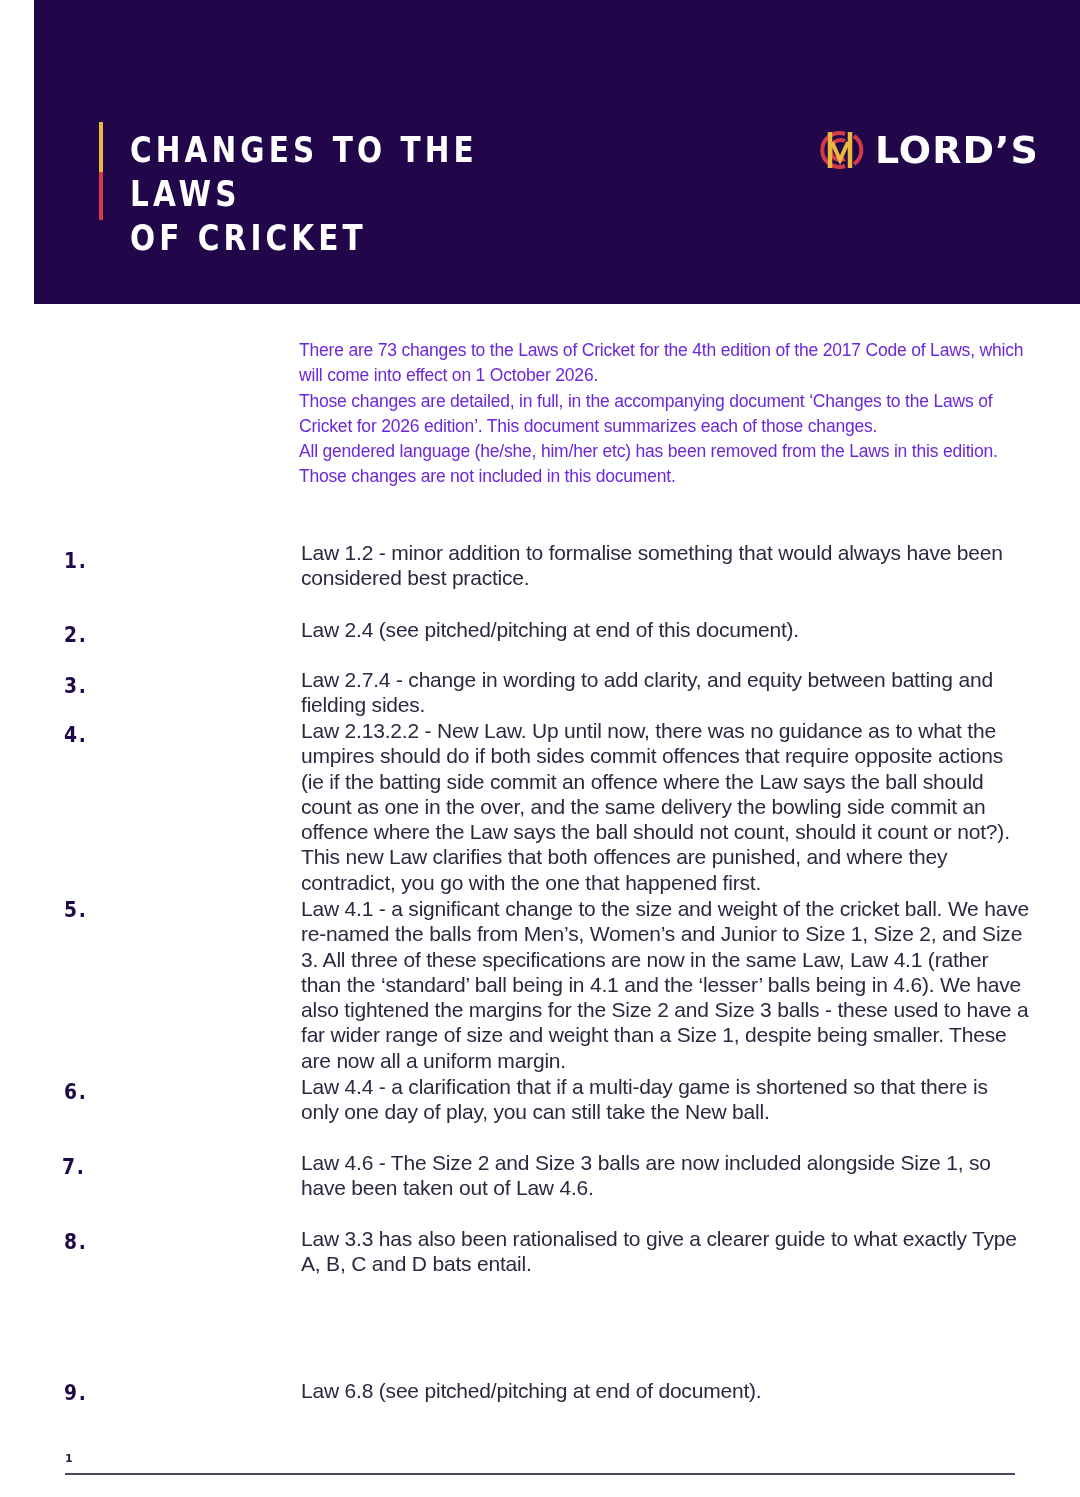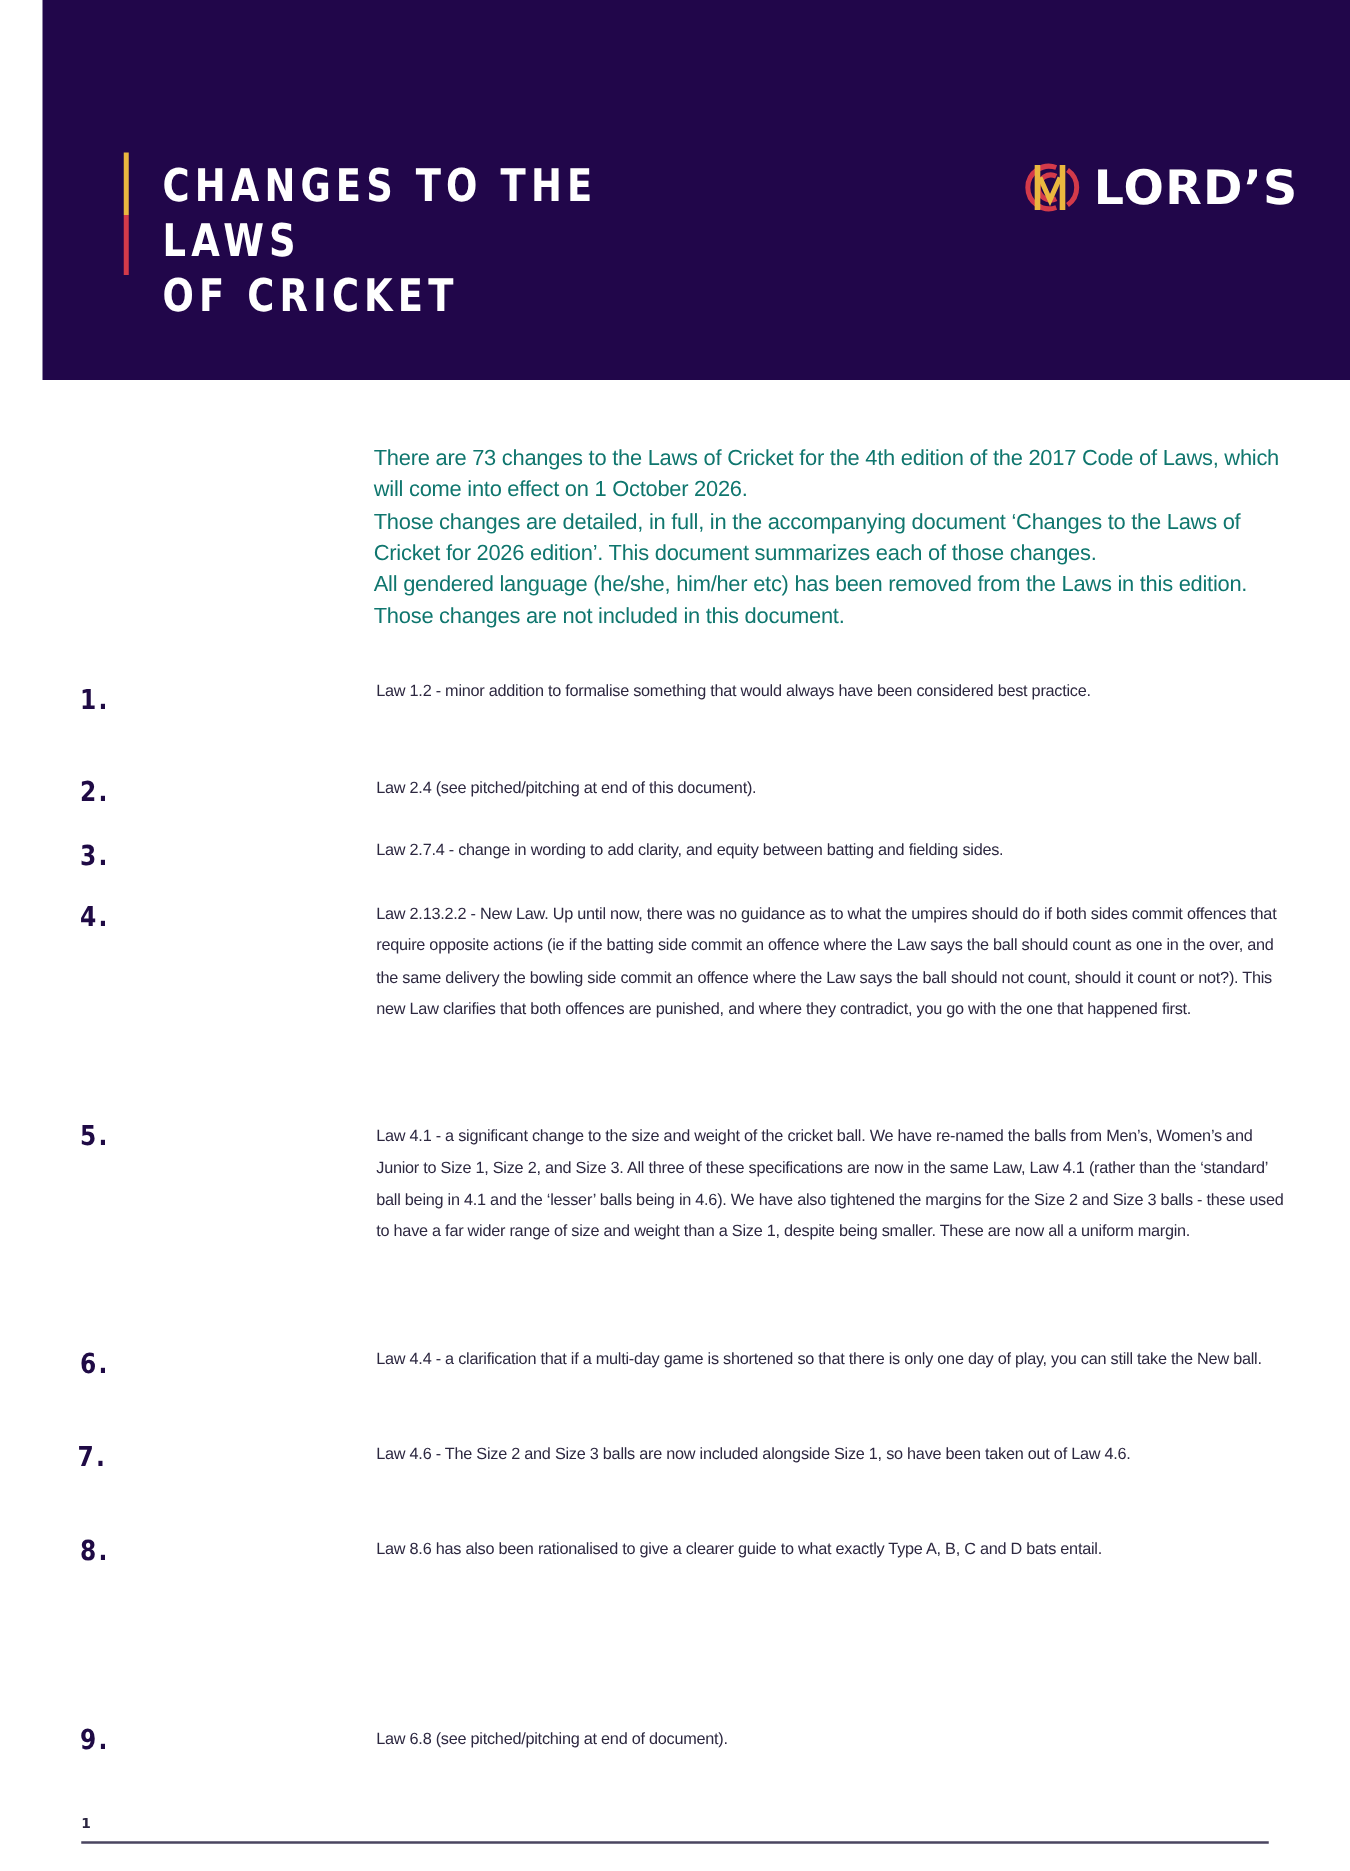--- a/index.html
+++ b/index.html
@@ -29,36 +29,35 @@
       display: flex; align-items: center; text-align: right;
     }
     .logo svg { display: block; }
     .logo-text {
       margin-left: 10px; font-family: "DejaVu Sans", sans-serif; font-weight: bold;
       font-size: 38px; color: #ffffff; letter-spacing: 1px; line-height: 44px;
     }
 
     .intro {
       position: absolute; left: 299px; top: 338px; width: 730px;
-      font-size: 17.5px; line-height: 25.3px; color: #0f766e;
+      font-size: 17.5px; line-height: 25.3px; color: #6d28d9;
       letter-spacing: -0.2px;
-      margin-top: 16px;
     }
     .intro p { margin: 0; }
 
     .item { position: absolute; left: 0; width: 1080px; }
     .item-num {
       position: absolute; left: 64px;
       font-family: "DejaVu Sans", sans-serif; font-weight: bold;
       font-size: 22px; color: #1f0a45; letter-spacing: 2px;
       transform: scaleX(0.85); transform-origin: left top;
     }
     .item-text {
       position: absolute; left: 301px; width: 730px;
-      font-size: 13px; line-height: 25.3px; color: #2d2840;
+      font-size: 21px; line-height: 25.3px; color: #2d2840;
       letter-spacing: -0.2px;
     }
     .item-text p { margin: 0; }
 
     .footer-page {
       position: absolute; left: 65px; top: 1452px;
       font-family: "DejaVu Sans", sans-serif; font-size: 11px; font-weight: bold; color: #2a2540;
     }
     .footer-org {
       position: absolute; right: 65px; top: 1504px;
@@ -147,21 +146,21 @@
 <div class="item" style="top:1150px">
   <div class="item-num" style="top:4px;left:62px">7.</div>
   <div class="item-text">
     <p>Law 4.6 - The Size 2 and Size 3 balls are now included alongside Size 1, so have been taken out of Law 4.6.</p>
   </div>
 </div>
 
 <div class="item" style="top:1226px">
   <div class="item-num" style="top:3px">8.</div>
   <div class="item-text">
-    <p>Law 8.6 has also been rationalised to give a clearer guide to what exactly Type A, B, C and D bats entail.</p>
+    <p>Law 3.3 has also been rationalised to give a clearer guide to what exactly Type A, B, C and D bats entail.</p>
   </div>
 </div>
 
 <div class="item" style="top:1378px">
   <div class="item-num" style="top:2px">9.</div>
   <div class="item-text">
     <p>Law 6.8 (see pitched/pitching at end of document).</p>
   </div>
 </div>
 

